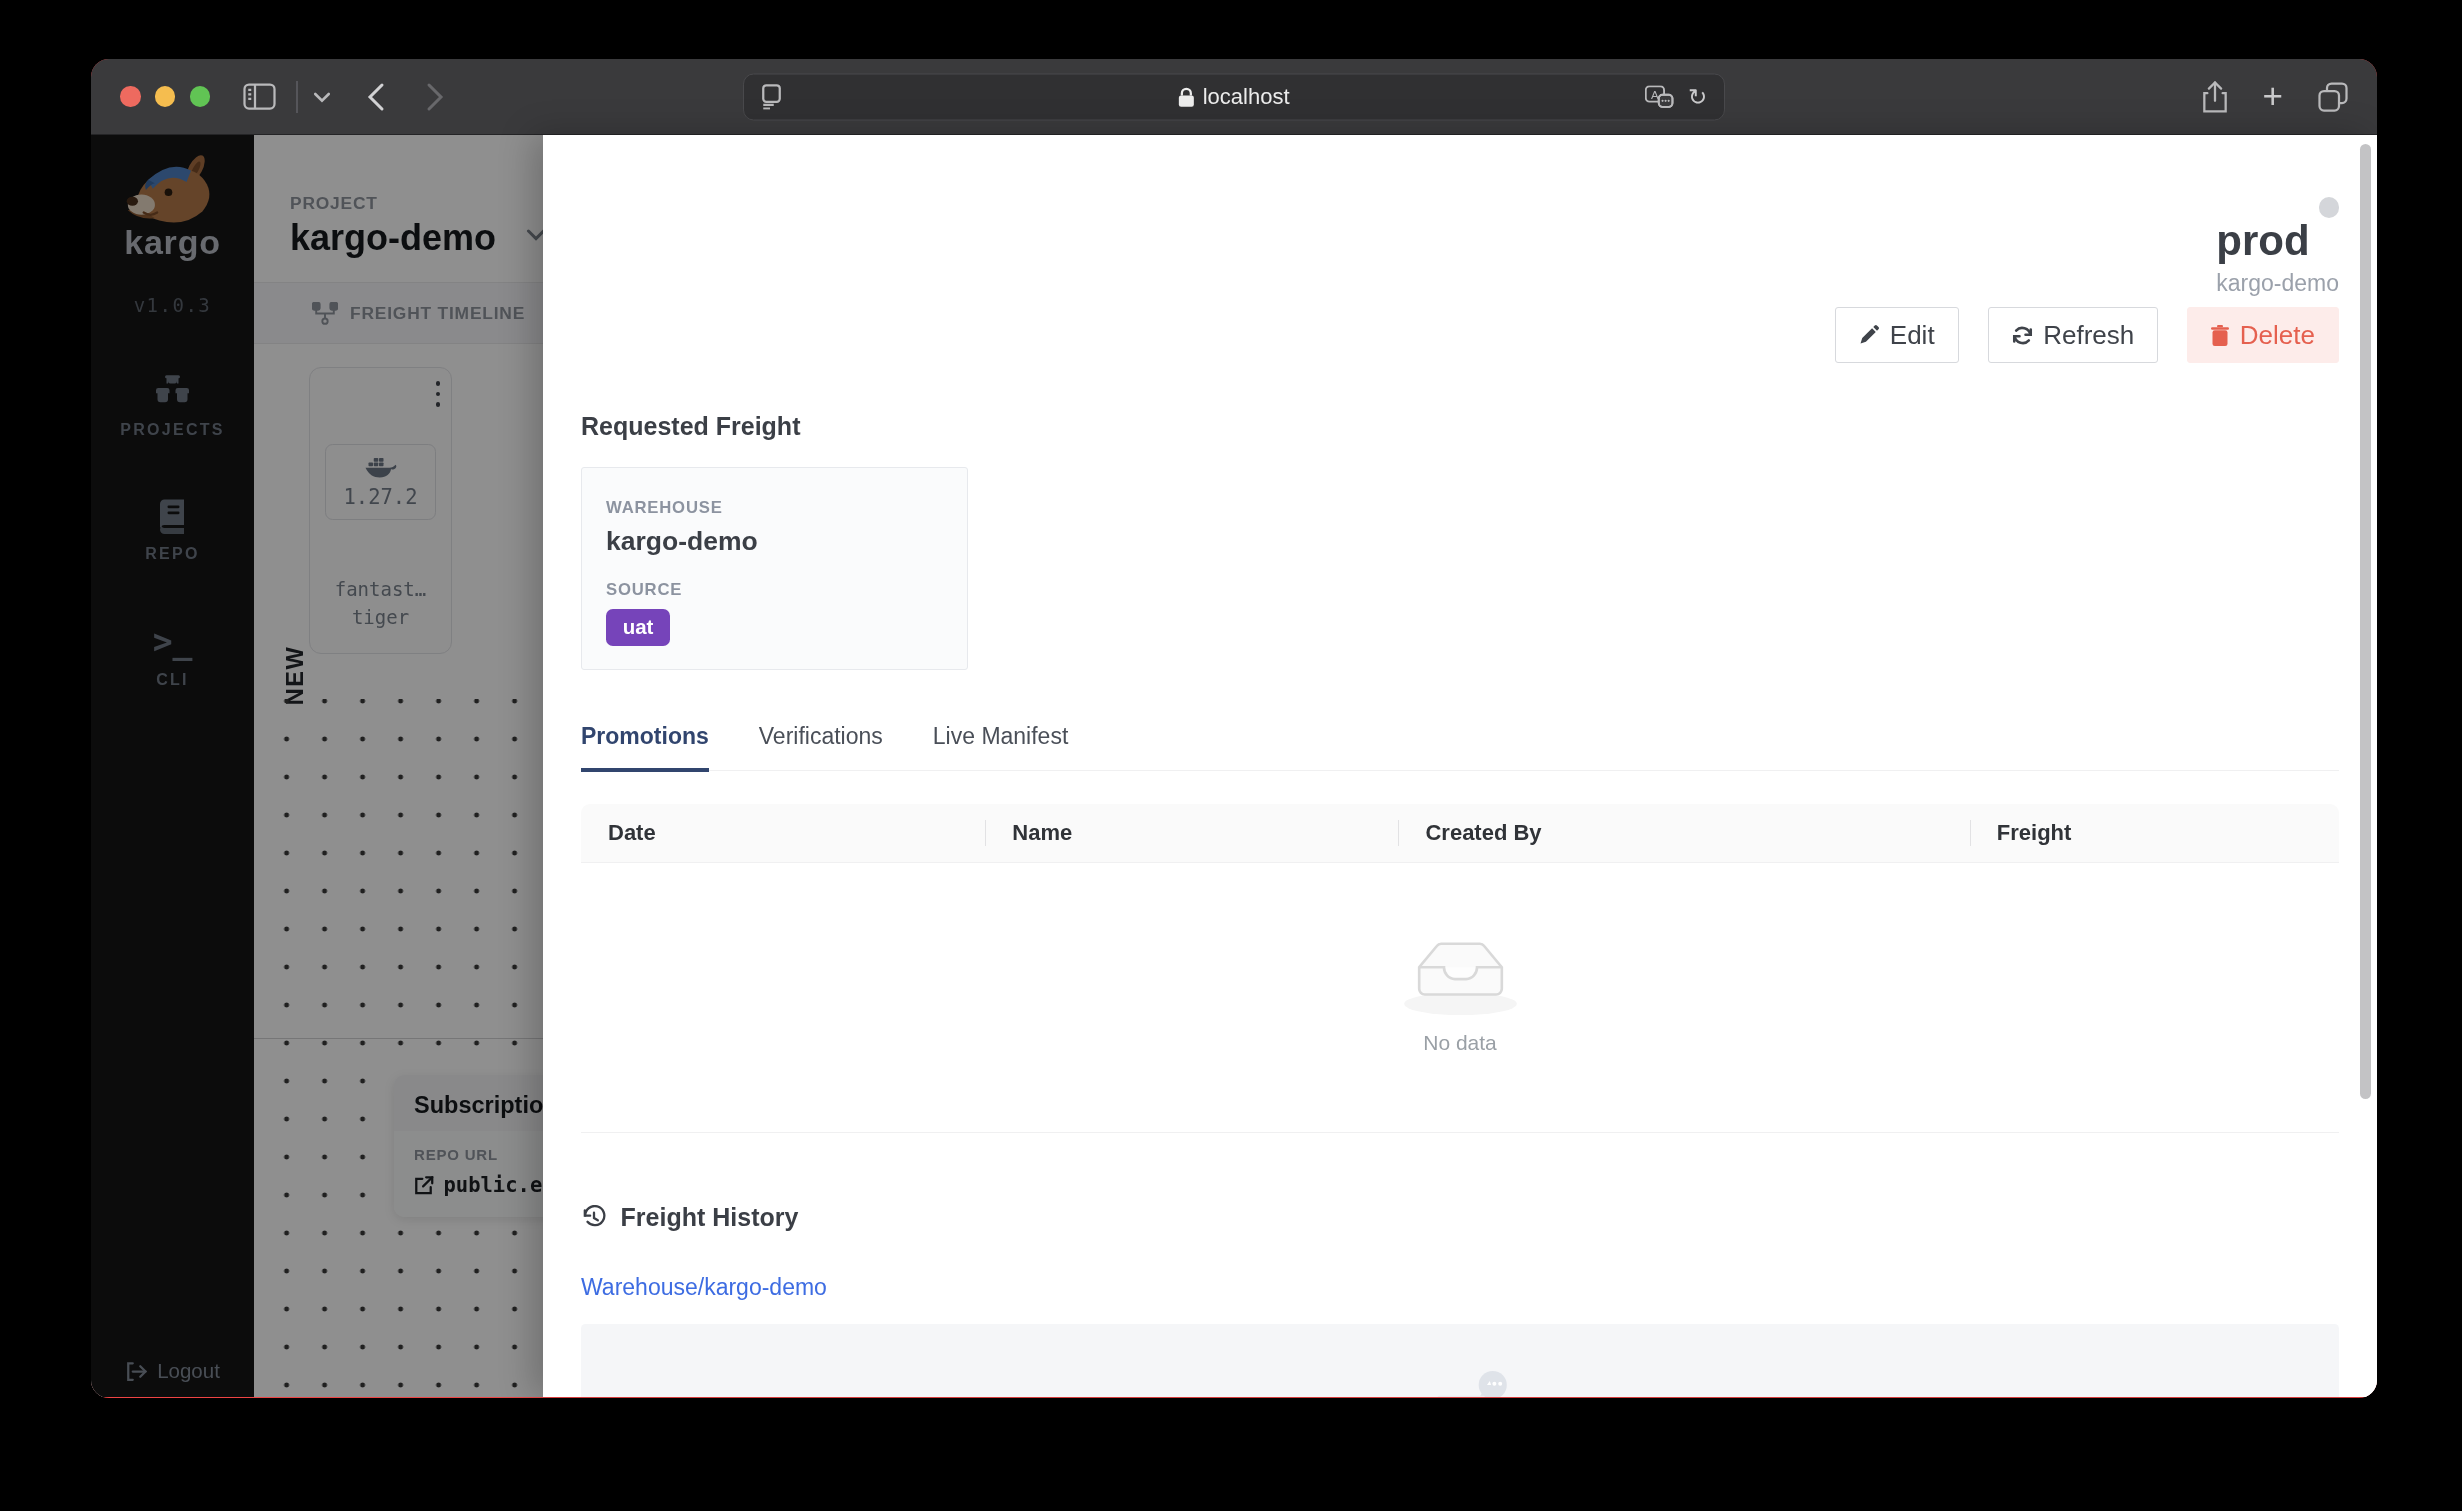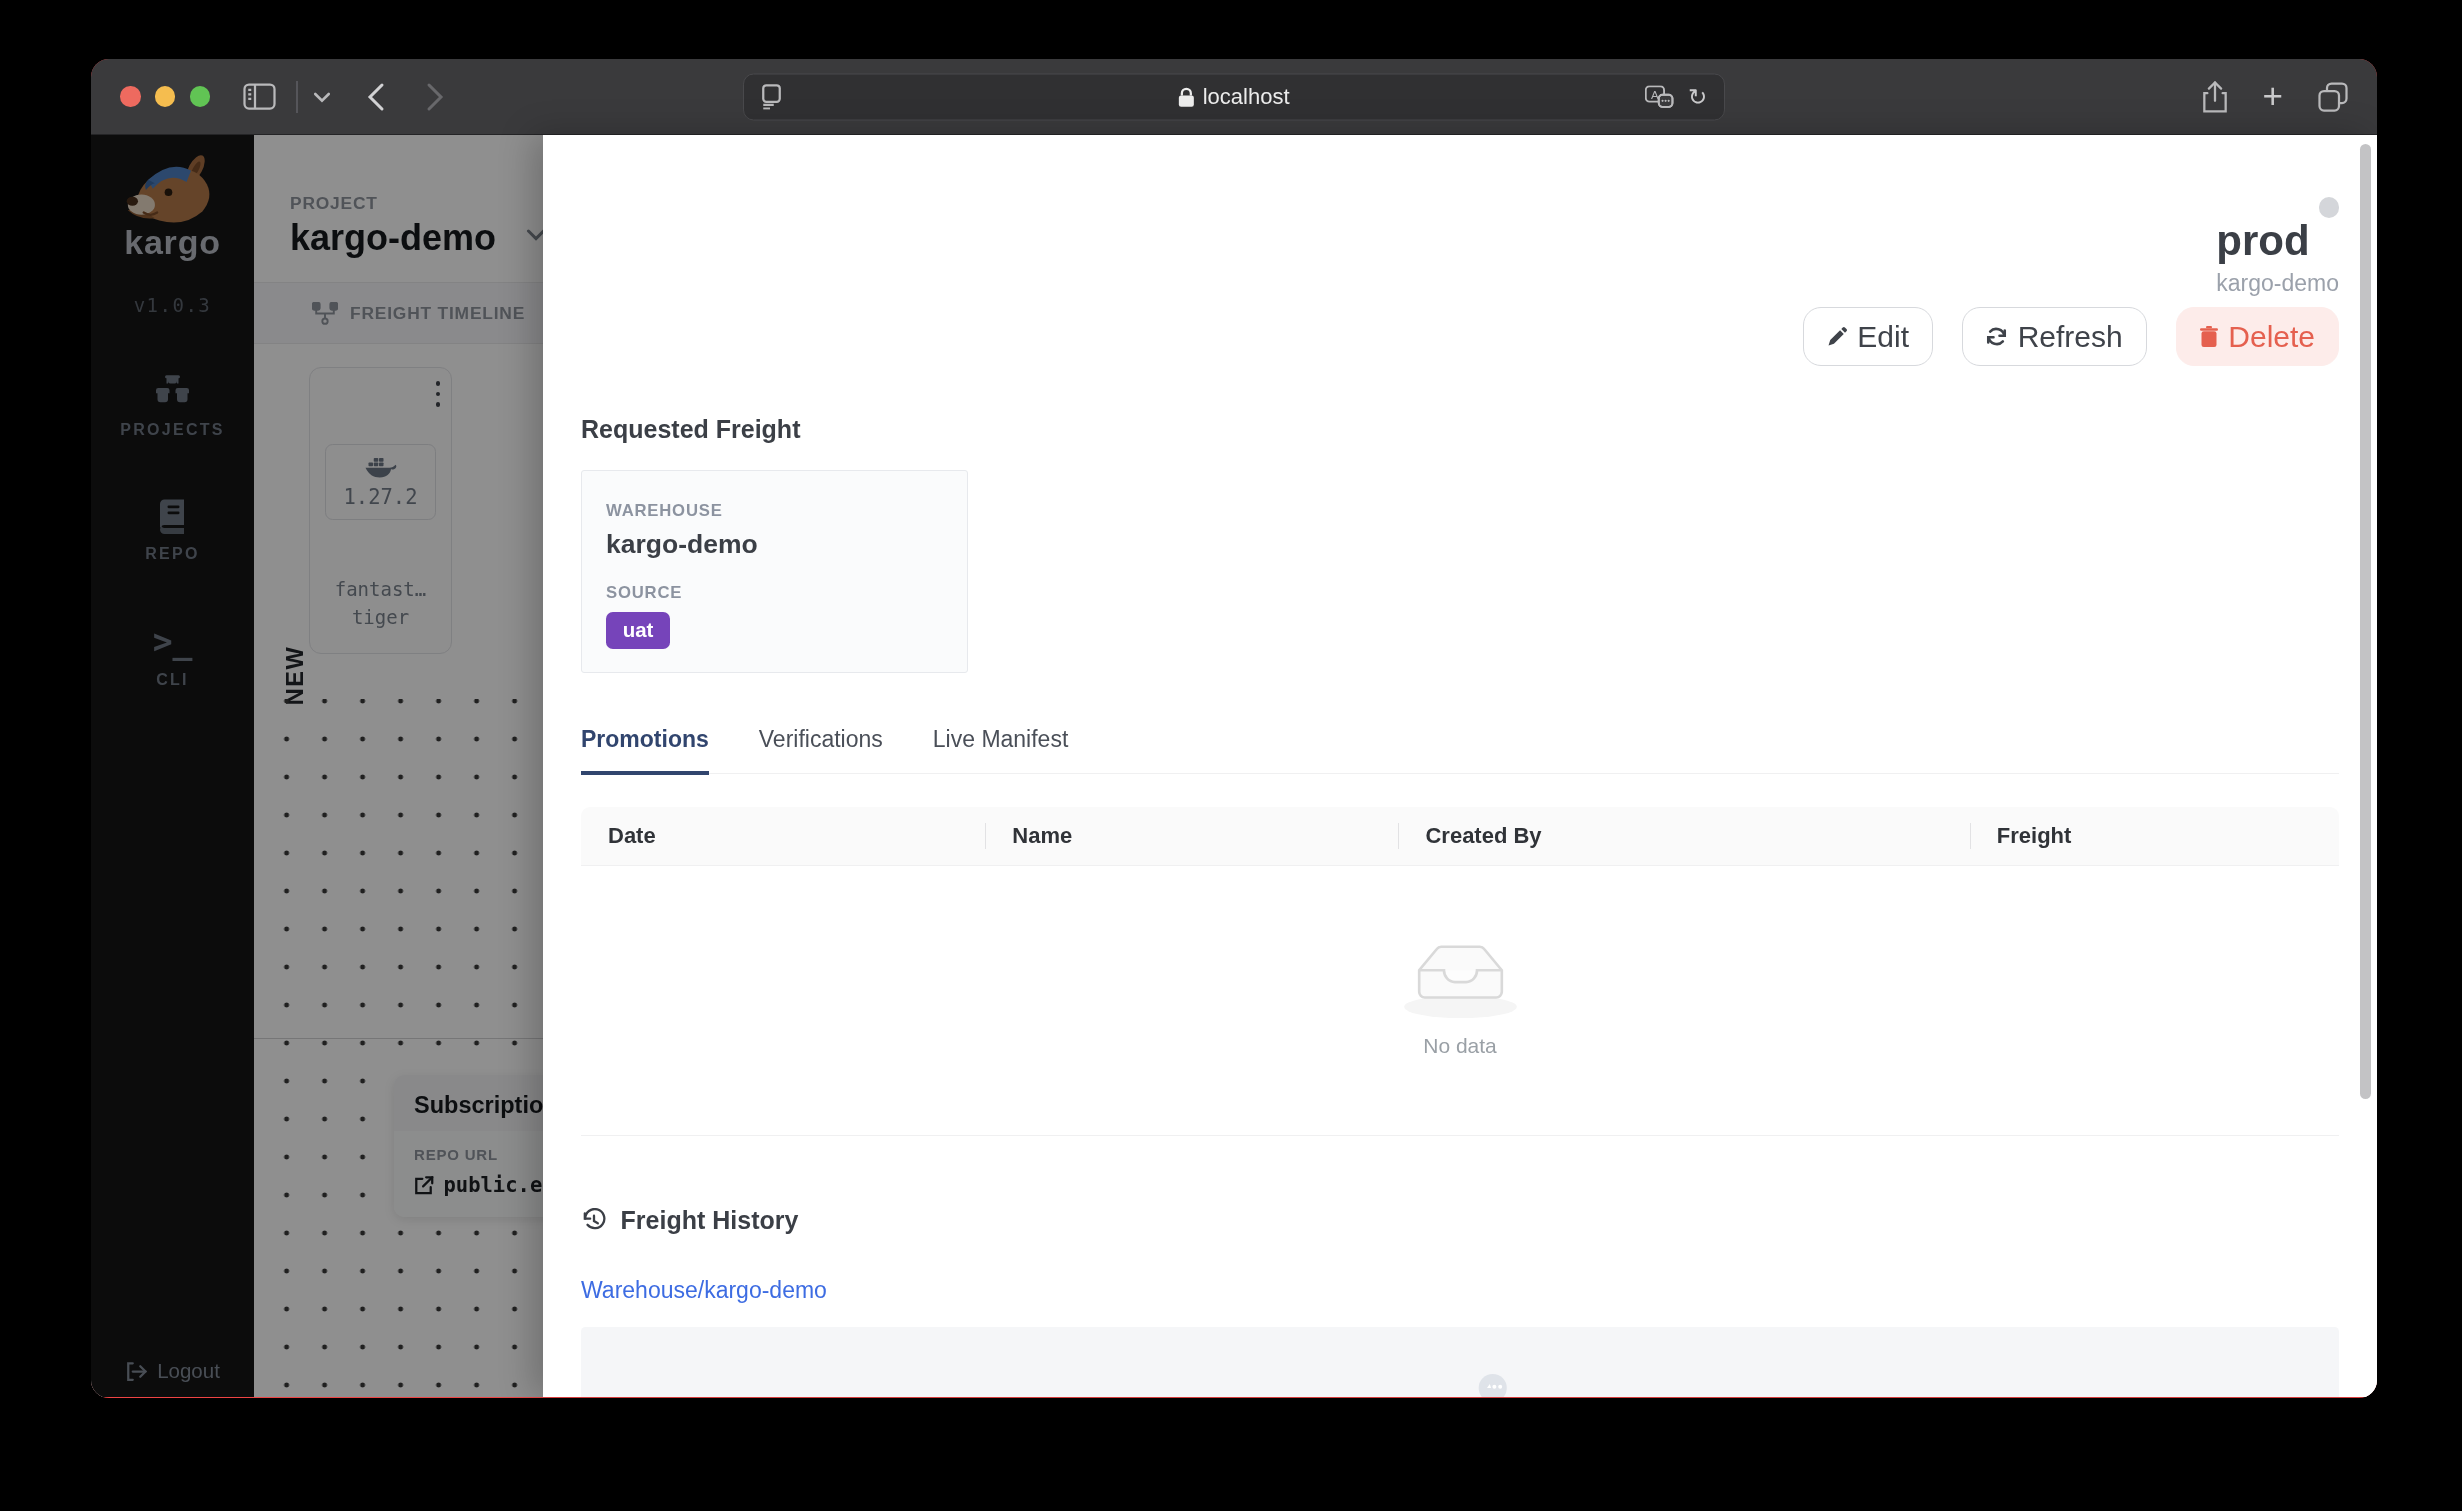--- a/index.html
+++ b/index.html
@@ -78,21 +78,21 @@
 
   
   .drawer { position:relative; flex:1; background:#fff; z-index:6; box-shadow:-10.6px 0 33px rgba(0,0,0,.22);
     padding:39px 38px 0 38px; overflow:hidden; }
   .drawer-header { display:flex; align-items:flex-end;flex-direction:column; }
   .status-dot { width:20.5px; height:20.5px; border-radius:50%; background:#d4d6da; margin:23px 0 0 7.6px; flex:0 0 auto; }
   .title-block { margin-left:27px; }
   .drawer-title { font-size:42px; font-weight:800; color:#3b3f46; line-height:1.1; }
   .drawer-subtitle { font-size:23px; color:#9ba1ab; margin-top:6px; }
   .actions { margin-left:auto; display:flex; align-items:center; gap:29px; margin-top:10.6px; }
-  .btn { display:flex; align-items:center; gap:10.6px; font-size:30px; border-radius:18px; padding:11.4px 23px; cursor:pointer; }
+  .btn { display:flex; align-items:center; gap:10.6px; font-size:26px; border-radius:3px; padding:11.4px 23px; cursor:pointer; }
   .btn-plain { background:#fff; border:1.1px solid #d7d9dd; color:#3f434a; }
   .btn-danger { background:#fdecea; border:1.1px solid #fdecea; color:#e5604f; }
 
   .section-heading { font-size:25px; font-weight:bold; color:#3b3f46; }
   .rf-heading { margin-top:49px; }
   .warehouse-card { margin-top:26px; width:387px; height:203px; background:#fafbfc; border:1.1px solid #e7e9ed; border-radius:3px;
     padding:30px 24px; }
   .mini-label { font-size:16.7px; font-weight:bold; letter-spacing:0.8px; color:#8c93a0; }
   .warehouse-value { font-size:26.5px; font-weight:800; color:#3b3f46; margin:7.6px 0 23px 0; }
   .source-badge { display:inline-block; margin-top:9px; background:#7644ba; color:#fff; font-size:20.5px; font-weight:bold;

